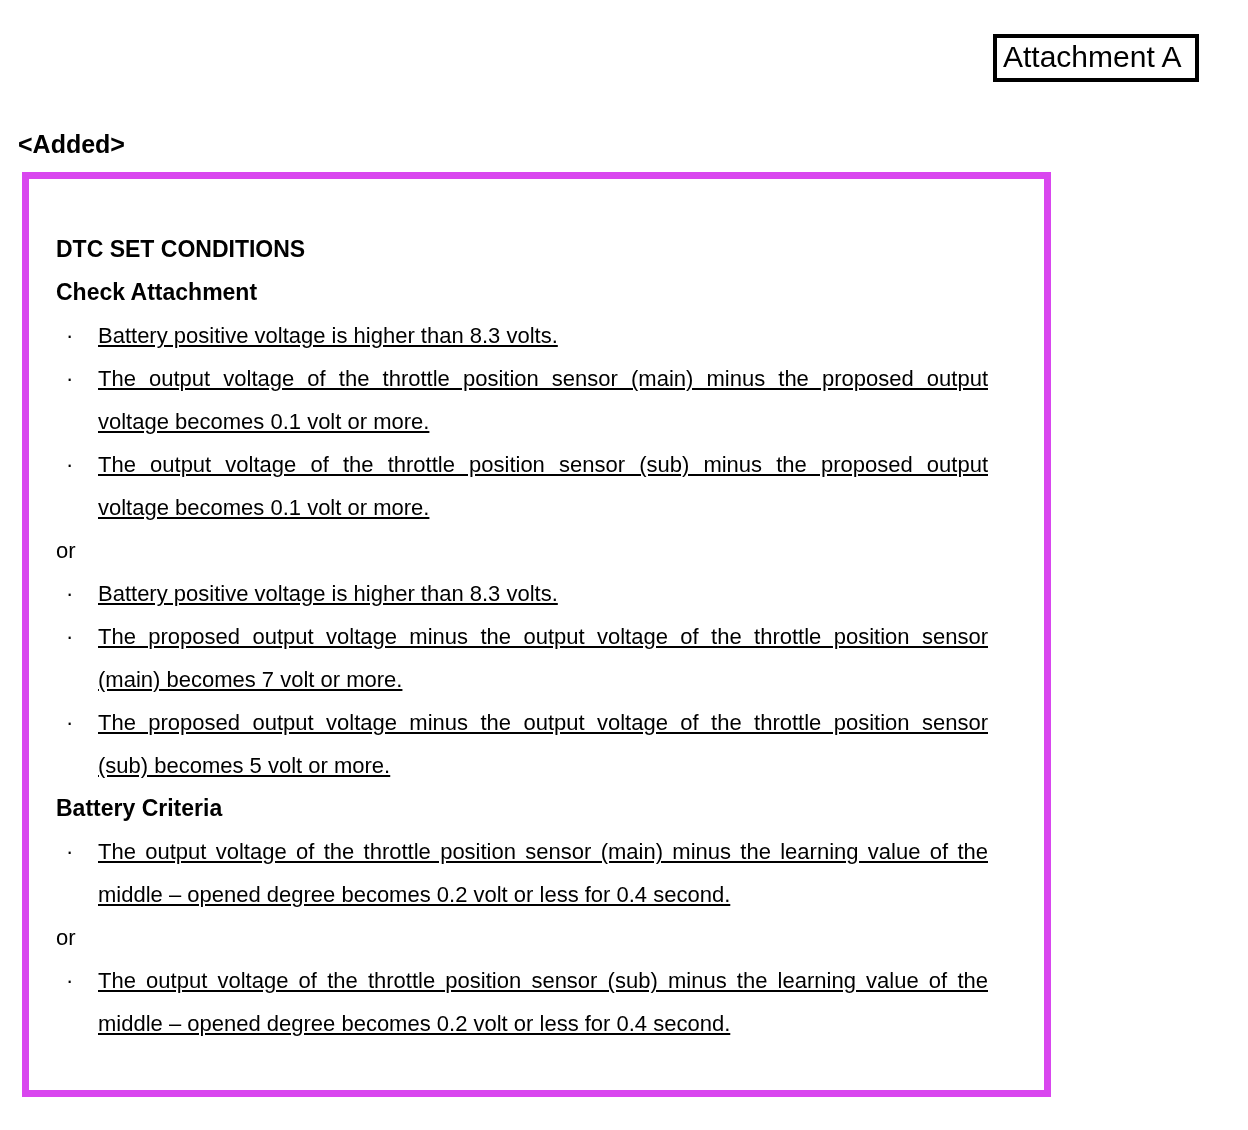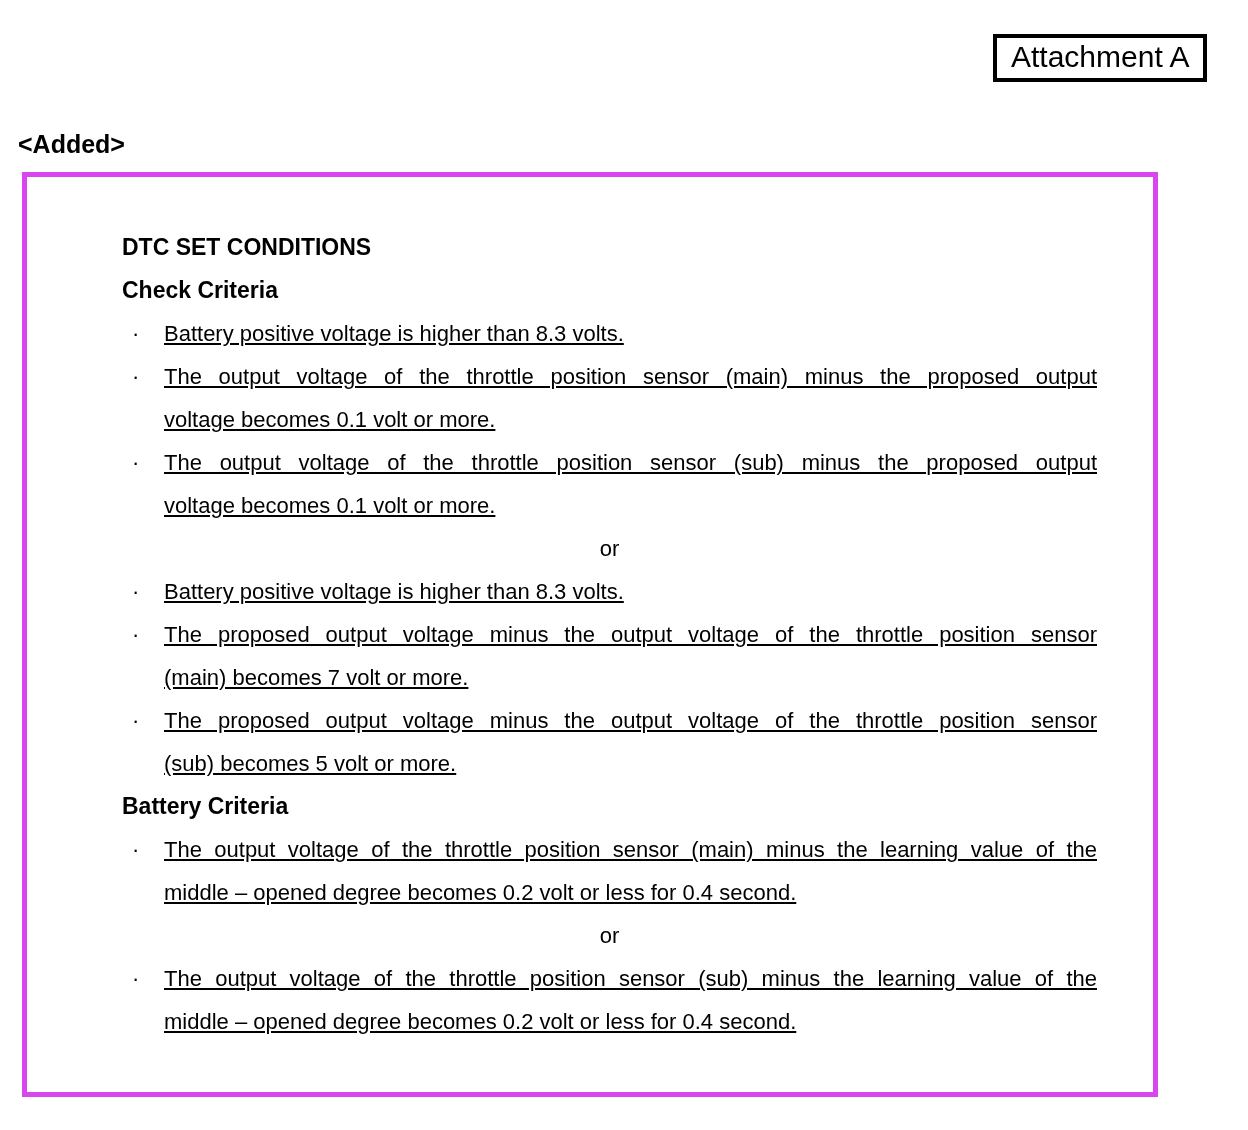--- a/index.html
+++ b/index.html
@@ -14,42 +14,42 @@
     width: 1248px;
     height: 1130px;
     background: #ffffff;
     overflow: hidden;
   }
   .attachment-box {
     position: absolute;
     left: 993px;
     top: 34px;
     border: 4px solid #000000;
-    padding: 1px 14px 3px 14px;
+    padding: 1px 14px 3px 6px;
     font-size: 30px;
     line-height: 36px;
     white-space: nowrap;
   }
   .added-label {
     position: absolute;
     left: 18px;
     top: 130px;
     font-size: 25px;
     font-weight: bold;
     line-height: 28px;
   }
   .doc-box {
     position: absolute;
     left: 22px;
     top: 172px;
-    width: 1136px;
+    width: 1029px;
     height: 925px;
     box-sizing: border-box;
-    border: 5px solid #d946ef;
-    padding: 49px 56px 49px 95px;
+    border: 7px solid #d946ef;
+    padding: 49px 56px 49px 27px;
     font-size: 22px;
     line-height: 43px;
   }
   .doc-title {
     font-weight: bold;
     font-size: 23px;
     line-height: 43px;
   }
   .section-heading {
     font-weight: bold;
@@ -75,36 +75,35 @@
     line-height: 43px;
     white-space: normal;
     text-decoration: underline;
   }
   .justify-line {
     text-align: justify;
     text-align-last: justify;
   }
   .connector {
     line-height: 43px;
-    text-align: center;
   }
 </style>
 </head>
 <body>
 
 <div class="page">
   <div class="attachment-box">
     <span>Attachment A</span>
   </div>
   <div class="added-label">&lt;Added&gt;</div>
   <div class="doc-box">
     <div class="doc-title">DTC SET CONDITIONS</div>
     <div id="sections">
   <section>
-    <div class="section-heading">Check Criteria</div>
+    <div class="section-heading">Check Attachment</div>
     <div class="section-items">
   <div class="bullet-item">
     <span class="bullet-glyph">·</span>
     <div class="bullet-text">
                 <div class="line">Battery positive voltage is higher than 8.3 volts.</div>
               </div>
   </div>
 
   <div class="bullet-item">
     <span class="bullet-glyph">·</span>

